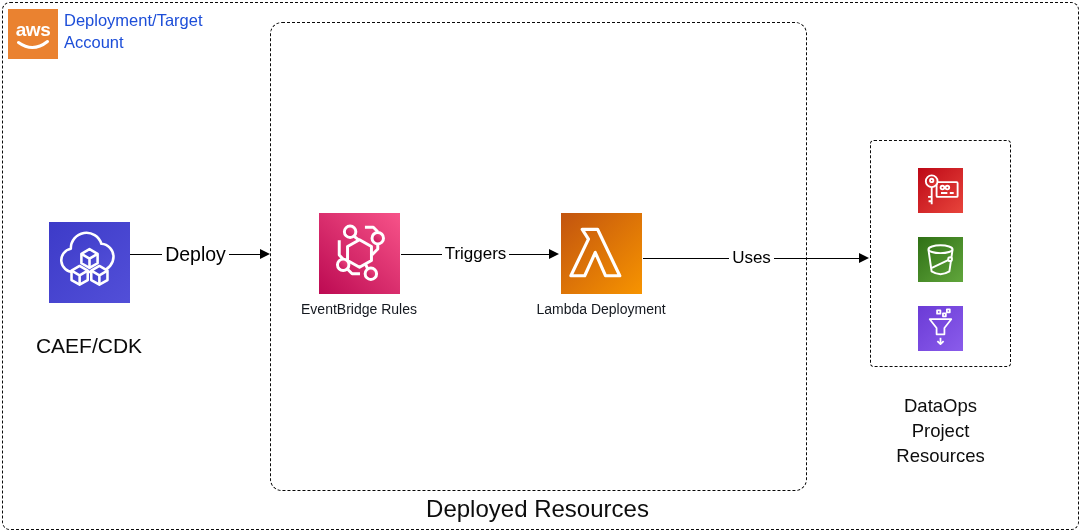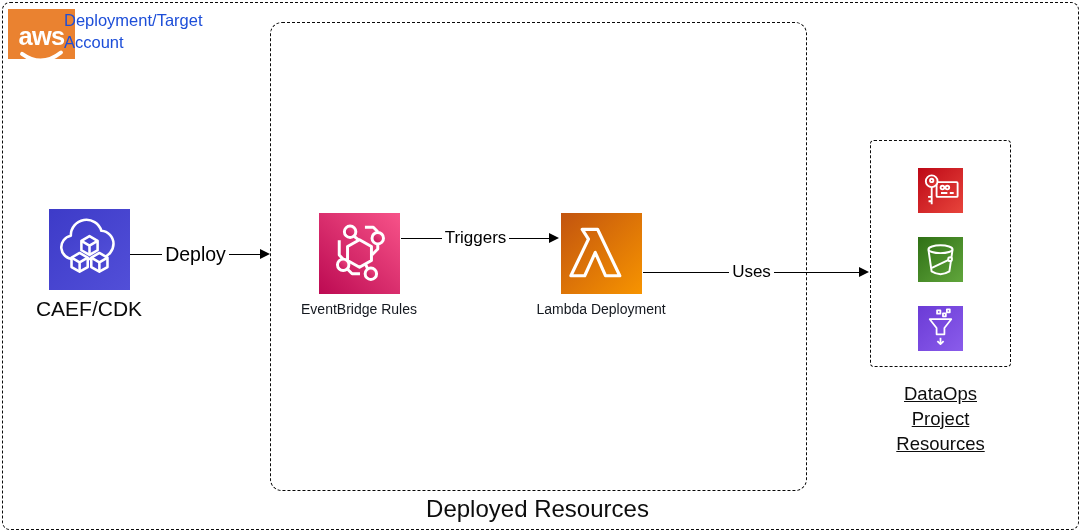--- a/index.html
+++ b/index.html
@@ -1,52 +1,52 @@
 <!DOCTYPE html>
 <html><head>
 <meta charset="utf-8">
 <style>
   html,body{margin:0;padding:0;background:#ffffff;}
   body{width:1081px;height:532px;font-family:"Liberation Sans",sans-serif;}
   .canvas{position:relative;width:1081px;height:532px;background:#fff;overflow:hidden;}
 
   .outer-border{position:absolute;inset:2px;border:1.5px dashed #0a0a0a;border-radius:8px;}
 
-  .aws-logo{position:absolute;left:8px;top:9px;width:67px;height:50px;background:#EA8230;}
+  .aws-logo{position:absolute;left:8px;top:9px;width:50px;height:50px;background:#EA8230;}
   .account-label{position:absolute;left:64px;top:9px;width:180px;font-size:16.5px;line-height:22px;color:#1d4ed8;}
 
   .group-box{position:absolute;border:1.5px dashed #0a0a0a;background:transparent;}
   .box-deployed{left:270px;top:22px;width:535px;height:467px;border-radius:12px;}
   .box-dataops{left:870px;top:140px;width:141px;height:227px;border-radius:4px;
                display:flex;flex-direction:column;align-items:center;padding-top:27px;gap:24px;box-sizing:border-box;}
   .deployed-label{position:absolute;left:270px;top:495px;width:535px;text-align:center;font-size:24px;color:#0d0d0d;}
   .dataops-label{position:absolute;left:870px;top:381px;width:141px;text-align:center;font-size:18.5px;line-height:25px;color:#0d0d0d;}
-  .dataops-label .inner{width:100px;margin:0 auto;text-decoration:underline;}
+  .dataops-label .inner{width:100px;margin:12px auto;}
 
   .node{position:absolute;width:180px;display:flex;flex-direction:column;align-items:center;}
-  .node-cdk{left:-1px;top:209px;}
+  .node-cdk{left:-1px;top:222px;gap:24px;}
   .node-eb{left:269px;top:213px;}
   .node-lambda{left:511px;top:213px;}
   .icon-box{width:81px;height:81px;}
   .icon-box svg{display:block;width:100%;height:100%;}
   .node-label{margin-top:7px;text-align:center;color:#14181f;font-size:14px;white-space:nowrap;}
   .node-label.big{font-size:21px;color:#0a0a0a;}
 
   .mini-icon{width:45px;height:45px;flex:0 0 auto;}
   .mini-icon svg{display:block;width:100%;height:100%;}
 
   .arrow{position:absolute;display:flex;align-items:center;height:24px;z-index:5;}
   .arrow .seg{flex:1;height:0;border-top:1.6px solid #000;}
   .arrow .alabel{padding:0 3px;font-size:17px;color:#000;white-space:nowrap;}
   .arrow.lg .alabel{font-size:19.5px;}
   .arrow .head{width:0;height:0;border-top:5.5px solid transparent;border-bottom:5.5px solid transparent;
                border-left:10px solid #000;margin-left:-1px;flex:0 0 auto;}
   .arrow-deploy{left:130px;top:242px;width:140px;}
-  .arrow-triggers{left:401px;top:226px;width:158px;}
-  .arrow-uses{left:643px;top:260px;width:226px;}
+  .arrow-triggers{left:401px;top:242px;width:158px;}
+  .arrow-uses{left:643px;top:246px;width:226px;}
 </style>
 </head>
 <body>
 
 <div class="canvas">
 
   <div class="outer-border"></div>
 
   <div class="aws-logo">
     <svg viewBox="0 0 50 50">

